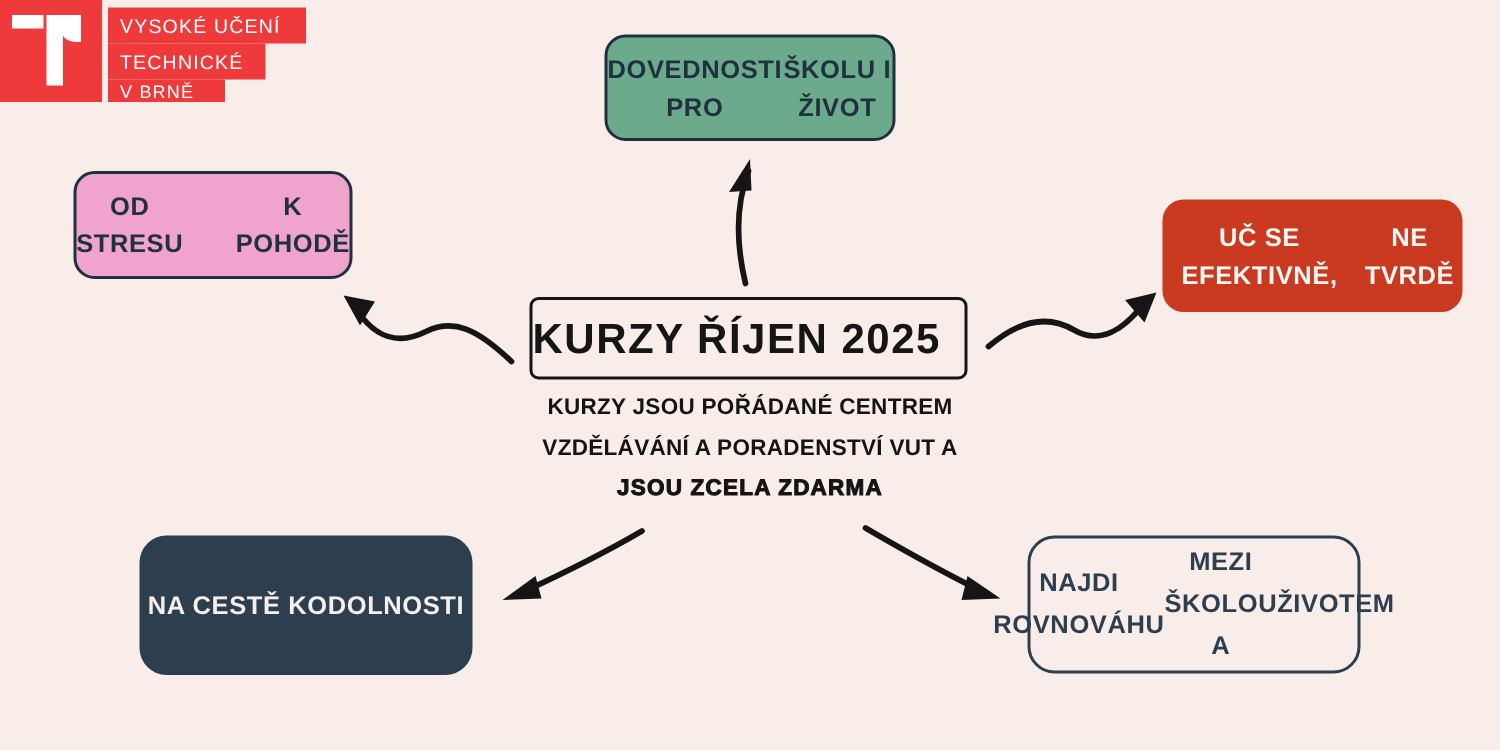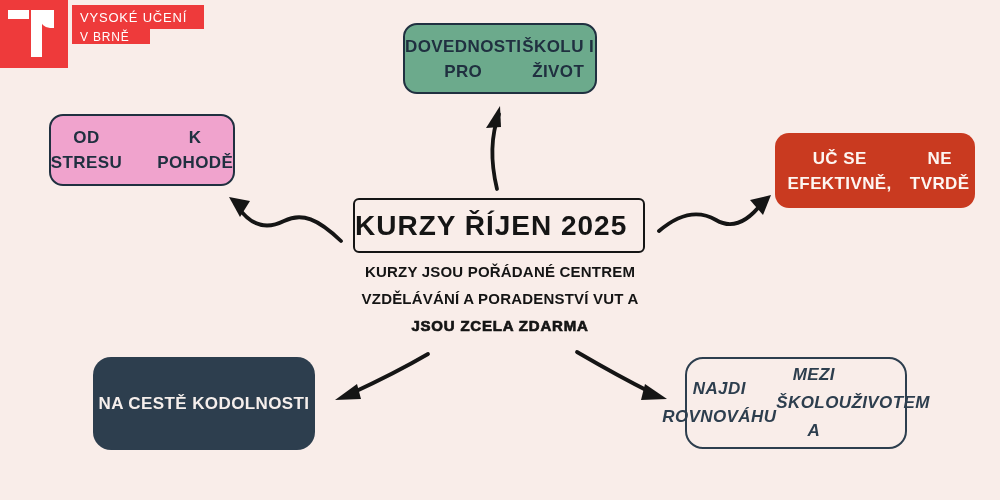--- a/index.html
+++ b/index.html
@@ -31,21 +31,21 @@
   .node{
     position:absolute;box-sizing:border-box;border-radius:14px;
     display:flex;flex-direction:row;align-items:center;justify-content:center;
     text-align:center;font-weight:700;font-size:17px;line-height:25px;letter-spacing:.4px;
   }
   .node span{display:block;}
   .node-top{left:403px;top:23px;width:194px;height:71px;background:#6caa8c;border:2.5px solid #203040;color:#203040;}
   .node-left{left:49px;top:114px;width:186px;height:72px;background:#f0a3cd;border:2.5px solid #203040;color:#203040;gap:35px;}
   .node-right{left:775px;top:113px;width:200px;height:75px;background:#c93a20;color:#fdf6f2;margin-top:20px;}
   .node-bl{left:93px;top:357px;width:222px;height:93px;background:#2d3e4e;color:#f6efec;border-radius:18px;line-height:28px;}
-  .node-br{left:685px;top:357px;width:222px;height:92px;background:transparent;border:2.5px solid #2d3e4e;color:#2d3e4e;border-radius:18px;line-height:28px;font-style:italic;}
+  .node-br{left:685px;top:357px;width:222px;height:92px;background:transparent;border:2.5px solid #2d3e4e;color:#2d3e4e;border-radius:18px;line-height:28px;}
 
   
   .title-box{
     position:absolute;left:353px;top:198px;width:292px;height:55px;box-sizing:border-box;
     border:2.5px solid #151515;border-radius:6px;background:transparent;
     display:flex;align-items:center;
     font-size:28px;font-weight:700;letter-spacing:1px;color:#151515;white-space:nowrap;
   }
   .subtitle{
     position:absolute;left:310px;top:258px;width:380px;text-align:center;
@@ -64,20 +64,21 @@
 <div class="canvas">
 
   <div class="logo">
     <div class="logo-square">
       <div class="bar-a"></div>
       <div class="bar-stem"></div>
       <div class="bar-arm"></div>
     </div>
     <div class="logo-words">
       <div class="w w1">VYSOKÉ UČENÍ</div>
+      <div class="w w2">TECHNICKÉ</div>
       <div class="w w3">V BRNĚ</div>
     </div>
   </div>
 
   <svg class="arrows" viewBox="0 0 1000 500" aria-hidden="true">
 
     <g>
       <path d="M497,189 C491,164 490,138 499,114"></path>
       <polygon points="500,106 486,128 501,127"></polygon>
     </g>

